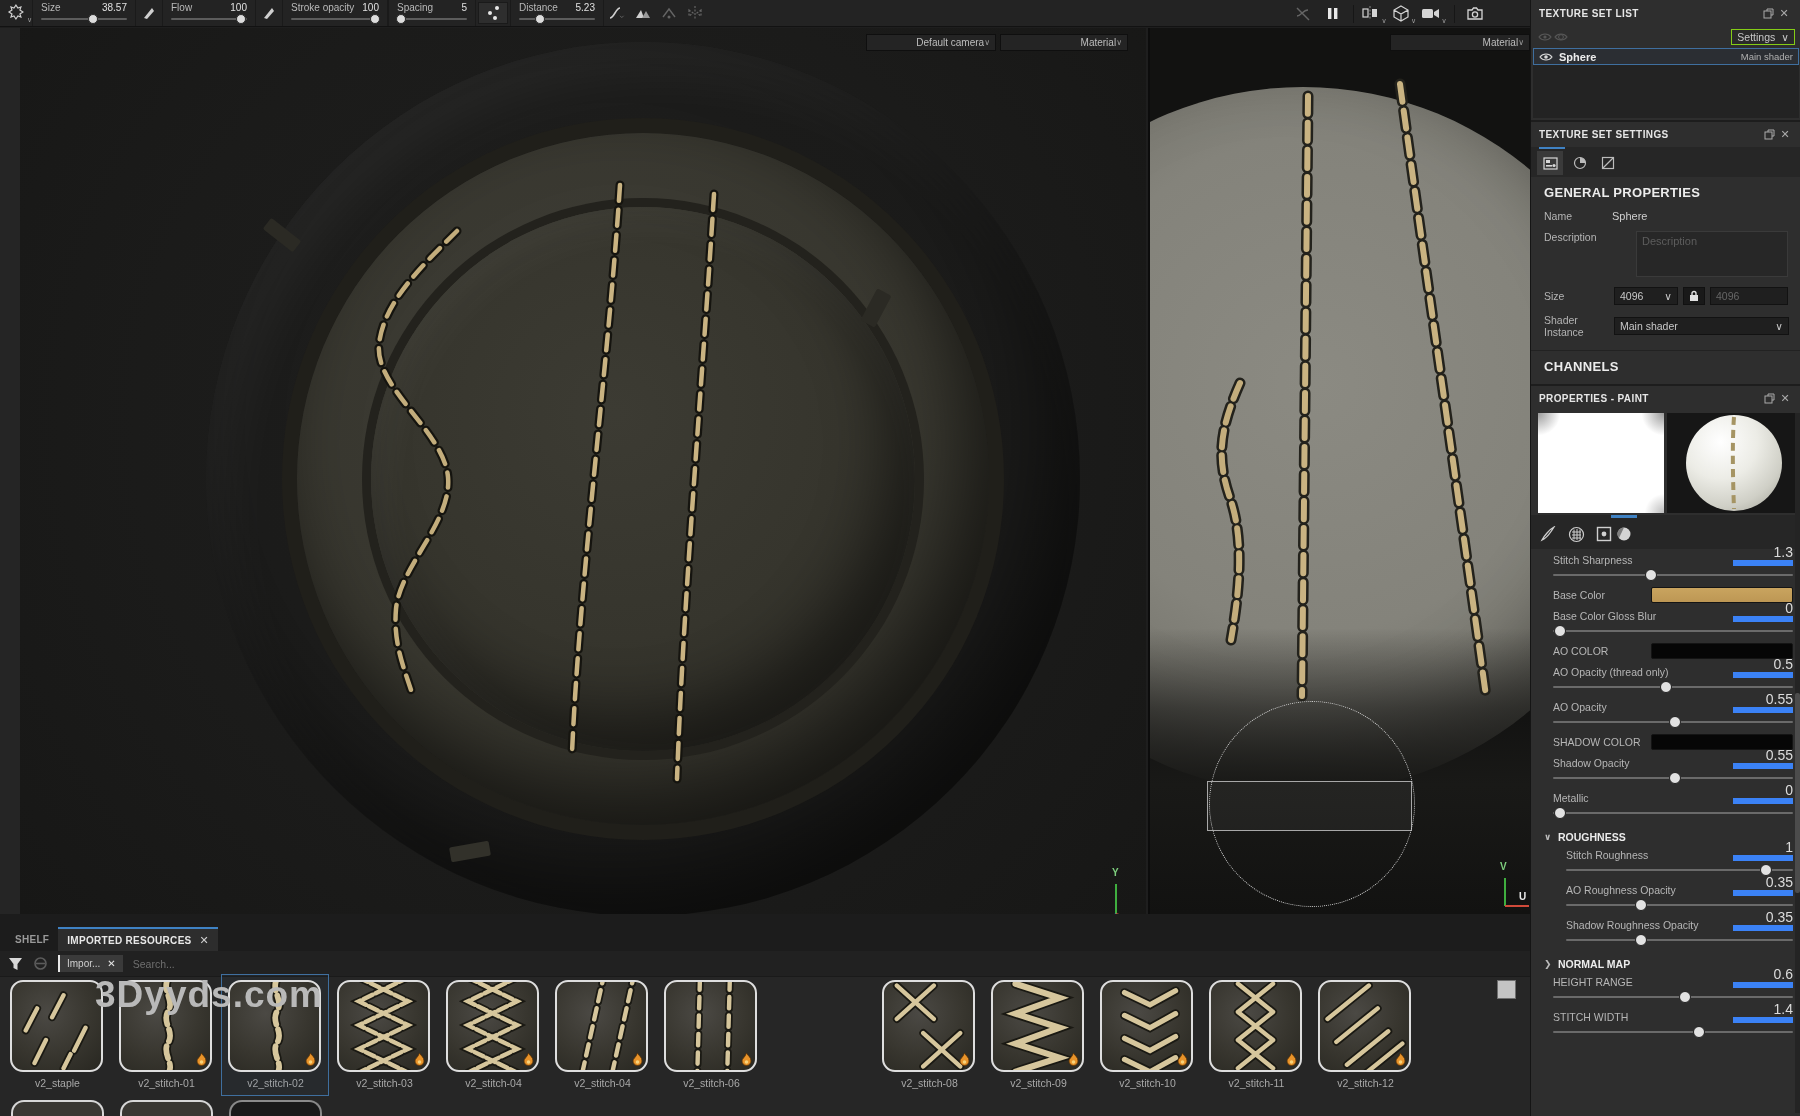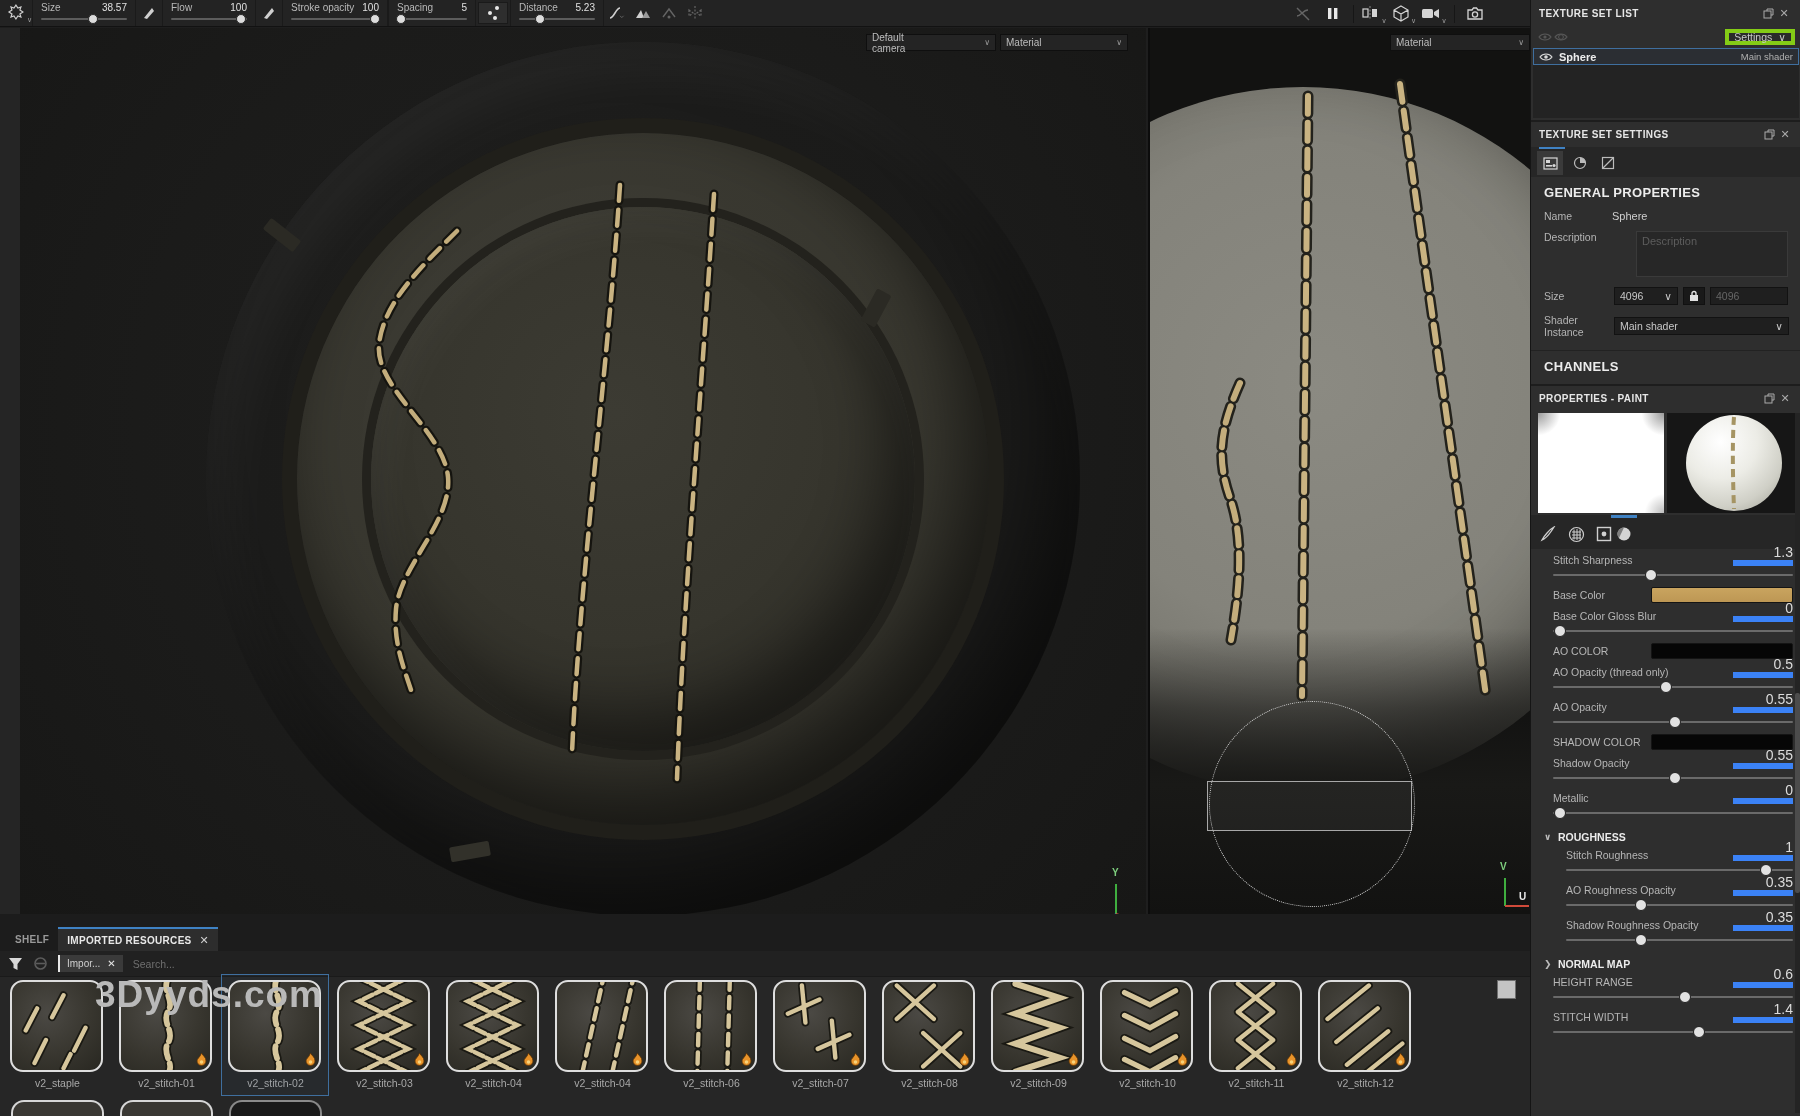--- a/index.html
+++ b/index.html
@@ -21,21 +21,21 @@
   .tb-sep { width:1px; height:18px; background:#161616; margin:0 3px; }
   .chev { font-size:7px; color:#9a9a9a; margin-left:1px; align-self:flex-end; }
   .dim { opacity:.38; }
 
   
   .left-strip { position:absolute; left:0; top:28px; width:20px; height:886px; background:#252525; }
   .vp3d { position:absolute; left:20px; top:28px; width:1126px; height:886px; overflow:hidden;
     background:radial-gradient(circle at 50% 45%, #1f1f1e 0%, #1b1b1a 60%, #171716 100%); }
   .vp2d { position:absolute; left:1148px; top:28px; width:382px; height:886px; overflow:hidden; background:#121211; border-left:2px solid #0c0c0c; }
   .vp-dd { position:absolute; height:17px; background:#242424; border:1px solid #0f0f0f; color:#bdbdbd;
-    font-size:10px; display:flex; align-items:center; justify-content:space-between; padding:0 5px;gap:46px; }
+    font-size:10px; display:flex; align-items:center; justify-content:flex-end; padding:0 5px; }
   .vp-dd .dd-ar { font-size:8px; color:#9a9a9a; }
 
   .circ { position:absolute; border-radius:50%; }
   .gizmo-label { font-size:10px; font-weight:bold; }
 
   
   .rpanel { position:absolute; left:1530px; top:0; width:270px; height:1116px; background:#2e2e2e; border-left:1px solid #151515; }
   .phead { position:relative; height:26px; display:flex; align-items:center; padding:0 8px; background:#2e2e2e; }
   .phead .ptitle { font-size:10px; font-weight:bold; color:#e6e6e6; letter-spacing:.4px; flex:1; }
   .pico { width:16px; height:14px; display:flex; align-items:center; justify-content:center; color:#aaa; font-size:11px; }
@@ -419,33 +419,20 @@
               <path d="M38,-4 L35,104 M72,-4 L69,104" fill="none" stroke="#1a1913" stroke-width="9" stroke-linecap="round" stroke-dasharray="13 8"></path>
               <path d="M38,-4 L35,104 M72,-4 L69,104" fill="none" stroke="#d6c69c" stroke-width="5" stroke-linecap="round" stroke-dasharray="13 8"></path>
             </svg>
             <span class="flame"><svg width="13" height="15" viewBox="0 0 13 15">
                 <path d="M6.5 1 C8 4 11 5 11 9 A4.5 4.5 0 0 1 2 9 C2 6.5 5 5.5 6.5 1Z" fill="#e8932a" stroke="#5a3408" stroke-width="0.8"></path>
                 <circle cx="6.5" cy="10" r="1.8" fill="#f7d27a"></circle>
               </svg></span>
           </div>
           <div class="thumb-label">v2_stitch-06</div>
         </div>
-        <div class="thumb-item" style="left: 773px; top: 3px;">
-          <div class="thumb-box">
-            <svg width="89" height="88" viewBox="0 0 100 100" style="position:absolute;left:0;top:0">
-              <path d="M14,36 L50,20 M30,4 L34,46 M48,76 L84,60 M64,44 L68,86" fill="none" stroke="#1a1913" stroke-width="9" stroke-linecap="round"></path>
-              <path d="M14,36 L50,20 M30,4 L34,46 M48,76 L84,60 M64,44 L68,86" fill="none" stroke="#d6c69c" stroke-width="5" stroke-linecap="round"></path>
-            </svg>
-            <span class="flame"><svg width="13" height="15" viewBox="0 0 13 15">
-                <path d="M6.5 1 C8 4 11 5 11 9 A4.5 4.5 0 0 1 2 9 C2 6.5 5 5.5 6.5 1Z" fill="#e8932a" stroke="#5a3408" stroke-width="0.8"></path>
-                <circle cx="6.5" cy="10" r="1.8" fill="#f7d27a"></circle>
-              </svg></span>
-          </div>
-          <div class="thumb-label">v2_stitch-07</div>
-        </div>
         <div class="thumb-item" style="left: 882px; top: 3px;">
           <div class="thumb-box">
             <svg width="89" height="88" viewBox="0 0 100 100" style="position:absolute;left:0;top:0">
               <path d="M14,42 L56,4 M14,4 L56,42 M44,96 L86,58 M44,58 L86,96" fill="none" stroke="#1a1913" stroke-width="9" stroke-linecap="round"></path>
               <path d="M14,42 L56,4 M14,4 L56,42 M44,96 L86,58 M44,58 L86,96" fill="none" stroke="#d6c69c" stroke-width="5" stroke-linecap="round"></path>
             </svg>
             <span class="flame"><svg width="13" height="15" viewBox="0 0 13 15">
                 <path d="M6.5 1 C8 4 11 5 11 9 A4.5 4.5 0 0 1 2 9 C2 6.5 5 5.5 6.5 1Z" fill="#e8932a" stroke="#5a3408" stroke-width="0.8"></path>
                 <circle cx="6.5" cy="10" r="1.8" fill="#f7d27a"></circle>
               </svg></span>
@@ -533,21 +520,21 @@
             <circle cx="7" cy="5" r="1.6" fill="#999"></circle>
           </svg>
         </span>
       <span class="pico dim">
           <svg width="14" height="10" viewBox="0 0 14 10">
             <path d="M1 5 C4 1 10 1 13 5 C10 9 4 9 1 5Z" fill="none" stroke="#999" stroke-width="1.2"></path>
             <circle cx="7" cy="5" r="2.4" fill="none" stroke="#999"></circle>
           </svg>
         </span>
       <span style="flex:1"></span>
-      <span class="select" style="height:16px;border:4px solid #84cc16;background:#2a2a2a;gap:6px">
+      <span class="select" style="height:16px;border:1px solid #84cc16;background:#2a2a2a;gap:6px">
         <span>Settings</span>
           <span class="dd-ar">∨</span>
       </span>
     </div>
     <div style="position:absolute;left:2px;top:48px;width:266px;height:70px;background:#232323;">
       <div class="row" style="height:17px;border:1px solid #3f6f9f;background:#2b2e33;padding:0 5px;gap:6px">
         <svg width="14" height="10" viewBox="0 0 14 10">
             <path d="M1 5 C4 1 10 1 13 5 C10 9 4 9 1 5Z" fill="none" stroke="#d8d8d8" stroke-width="1.2"></path>
             <circle cx="7" cy="5" r="1.8" fill="#d8d8d8"></circle>
           </svg>

